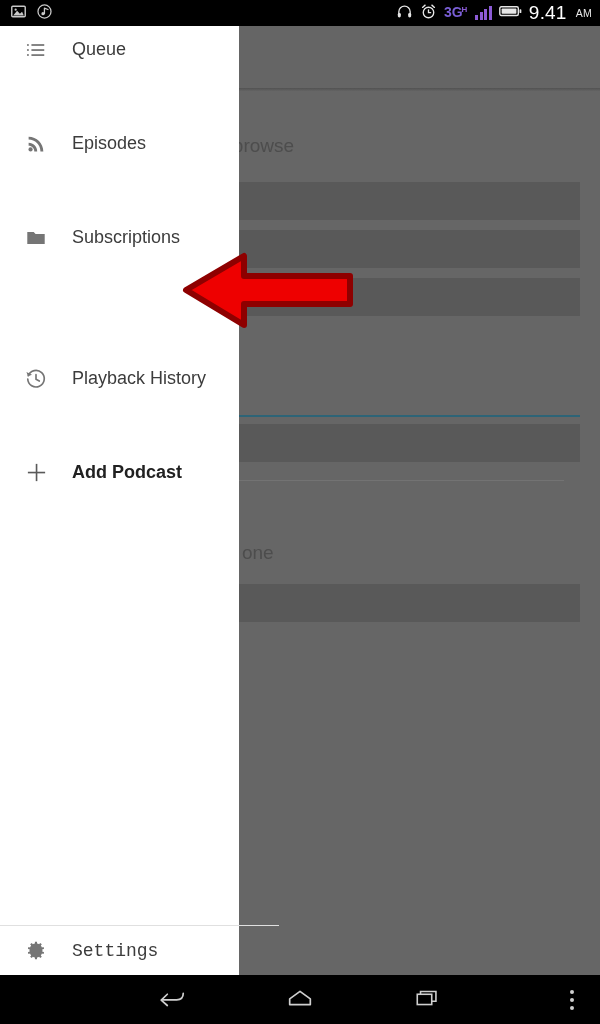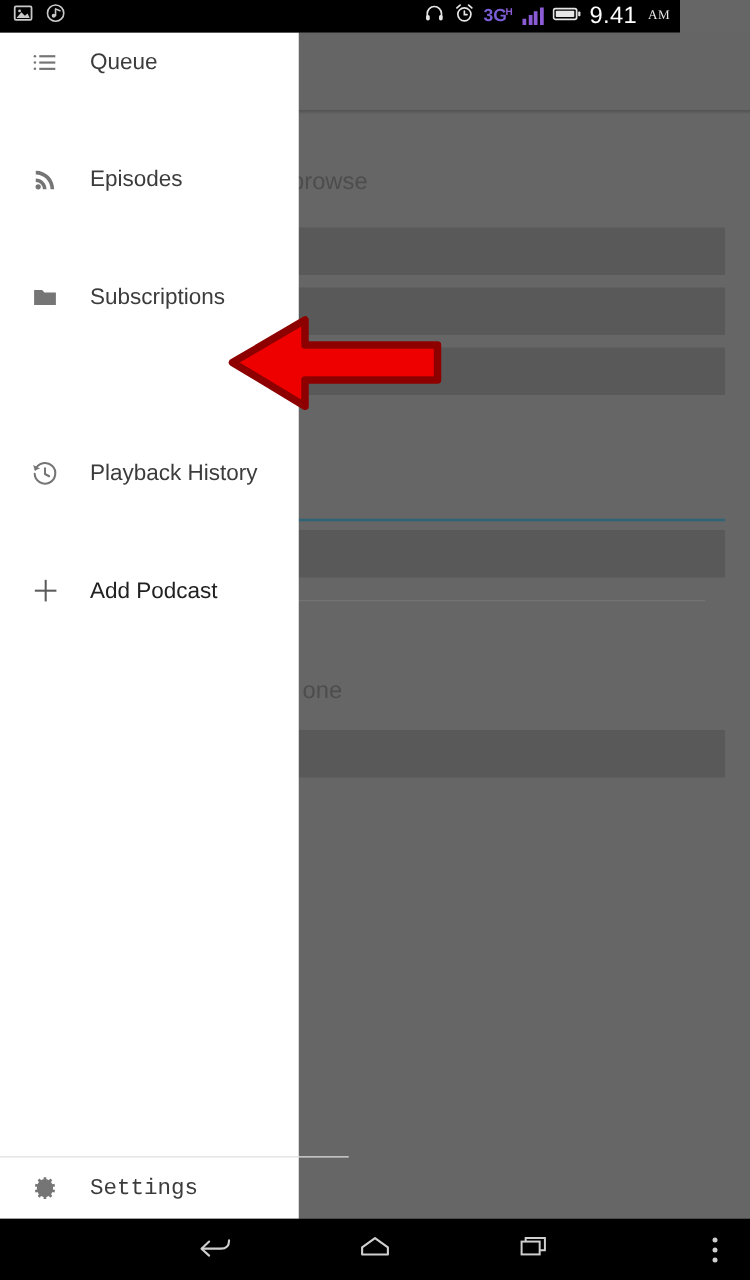--- a/index.html
+++ b/index.html
@@ -18,21 +18,21 @@
     width: 600px;
     height: 1024px;
     overflow: hidden;
     background: #666;
   }
 
   
   .statusbar {
     position: absolute;
     left: 0; top: 0;
-    width: 544px; height: 26px;
+    width: 600px; height: 26px;
     background: #000;
     z-index: 60;
   }
   .sb-left {
     position: absolute;
     left: 10px; top: 0;
     height: 26px;
     display: flex;
     align-items: center;
     gap: 9px;
@@ -50,21 +50,20 @@
     font-size: 19px;
     letter-spacing: 0.2px;
     line-height: 26px;
   }
   .sb-ampm {
     color: #e8e8e8;
     font-size: 10.5px;
     line-height: 26px;
     margin-left: 2px;
     letter-spacing: 0.3px;
-    font-family: Liberation Serif, serif;
   }
   .sig-bars {
     display: inline-flex;
     align-items: flex-end;
     gap: 1.5px;
     height: 14px;
   }
   .sig-bars i {
     display: block;
     width: 3px;
@@ -180,21 +179,21 @@
     color: #757575;
   }
   .drawer-label {
     position: absolute;
     left: 72px;
     font-size: 18px;
     color: #3c3c3c;
     white-space: nowrap;
   }
   .drawer-item.active .drawer-label {
-    font-weight: normal;
+    font-weight: bold;
     color: #212121;
     text-align: right;
   }
   .drawer-item.active .drawer-icon { color: #5a5a5a; }
 
   .drawer-footer {
     position: absolute;
     left: 0;
     top: 899px;
     width: 279px;

